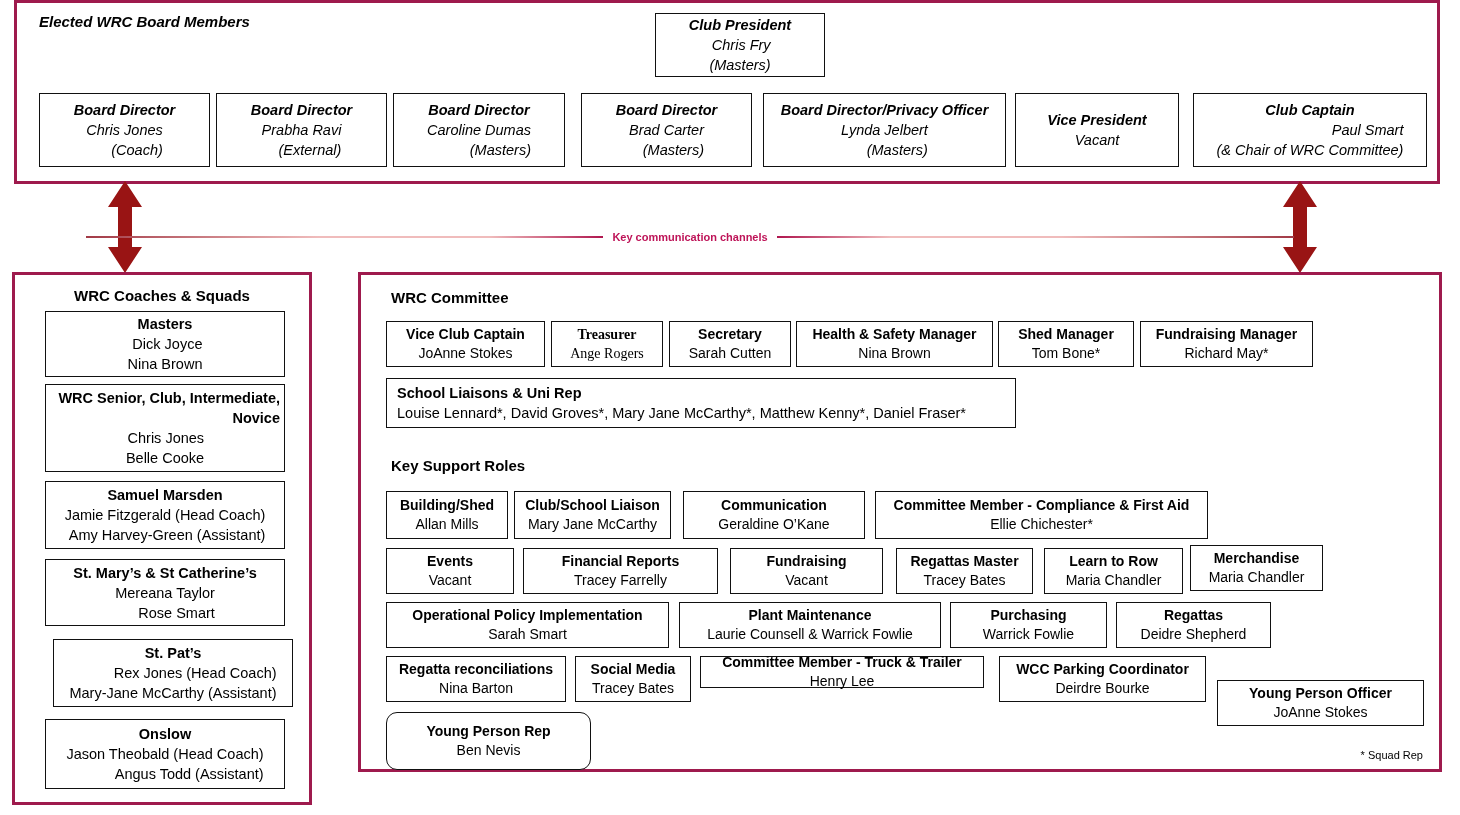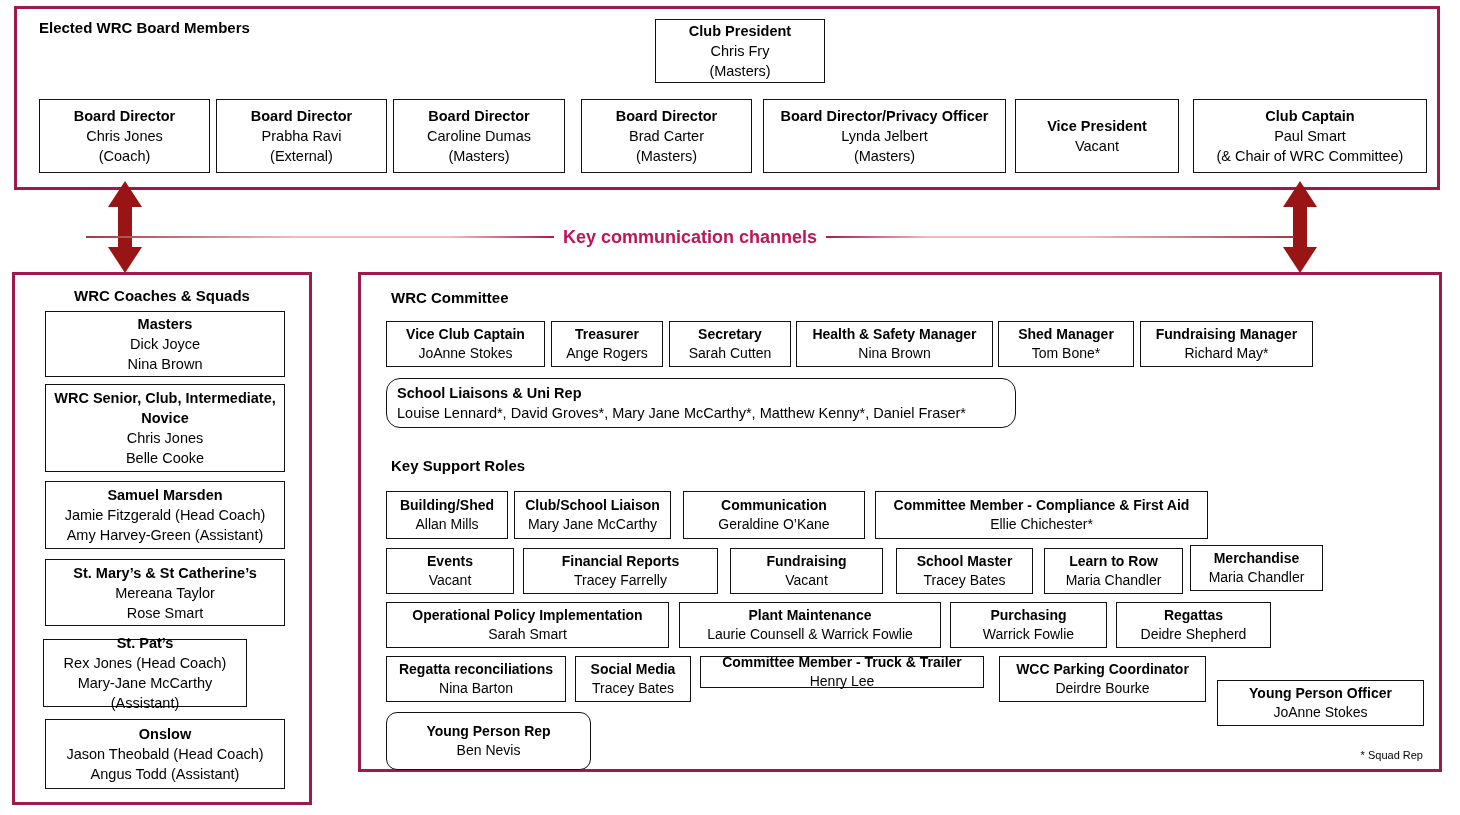--- a/index.html
+++ b/index.html
@@ -9,42 +9,42 @@
   }
   .container{
     position:absolute;box-sizing:border-box;background:#fff;
     border:3px solid var(--container-border,#9E1A4D);
   }
   .section-label{position:absolute;font-weight:bold;font-size:15px;white-space:nowrap;}
   .node{
     position:absolute;box-sizing:border-box;background:#fff;
     border:1.5px solid var(--node-border,#111);
     display:flex;flex-direction:column;align-items:center;justify-content:center;
-    text-align:center;padding:2px 4px;
+    text-align:right;padding:2px 4px;
   }
   .node .t{font-weight:bold;}
   .big{font-size:14.5px;line-height:20px;}
   .sm{font-size:14px;line-height:19px;}
   .liaison{align-items:flex-start;text-align:left;padding:3px 10px;}
   .arrow{position:absolute;color:var(--arrow,#991414);}
   .channels{
     position:absolute;display:flex;align-items:center;gap:9px;
   }
   .chline{flex:1;height:2px;}
   .chline-left{background:linear-gradient(to right,#a23a46,#f0bcbc 45%,#f0bcbc 78%,#b0174f);}
   .chline-right{background:linear-gradient(to right,#b0174f,#f0bcbc 22%,#f0bcbc 55%,#a23a46);}
   .chlabel{
-    color:var(--channel-text,#BE1458);font-weight:bold;font-size:18px;white-space:nowrap;
+    color:var(--channel-text,#BE1458);font-weight:bold;font-size:11px;white-space:nowrap;
   }
   .footnote{position:absolute;font-size:11px;}
 </style>
 </head>
 <body>
 
-<div class="container" style="left:14px;top:6px;width:1426px;height:184px;">
+<div class="container" style="left:14px;top:0;width:1426px;height:184px;font-style:italic;">
   <div class="section-label" style="left:22px;top:10px;">Elected WRC Board Members</div>
 
   <div class="node big" style="left:638px;top:10px;width:170px;height:64px;">
     <div class="t">Club President</div>
     <div>Chris Fry<br>(Masters)</div>
   </div>
 
   <div class="node big" style="left:22px;top:90px;width:171px;height:74px;">
     <div class="t">Board Director</div>
     <div>Chris Jones<br>(Coach)</div>
@@ -100,59 +100,59 @@
     <div>Chris Jones<br>Belle Cooke</div>
   </div>
   <div class="node big" style="left:30px;top:206px;width:240px;height:68px;">
     <div class="t">Samuel Marsden</div>
     <div>Jamie Fitzgerald (Head Coach)<br>Amy Harvey-Green (Assistant)</div>
   </div>
   <div class="node big" style="left:30px;top:284px;width:240px;height:67px;">
     <div class="t">St. Mary’s &amp; St Catherine’s</div>
     <div>Mereana Taylor<br>Rose Smart</div>
   </div>
-  <div class="node big" style="left:28px;top:364px;width:204px;height:68px;">
+  <div class="node big" style="left:38px;top:364px;width:240px;height:68px;">
     <div class="t">St. Pat’s</div>
     <div>Rex Jones (Head Coach)<br>Mary-Jane McCarthy (Assistant)</div>
   </div>
   <div class="node big" style="left:30px;top:444px;width:240px;height:70px;">
     <div class="t">Onslow</div>
     <div>Jason Theobald (Head Coach)<br>Angus Todd (Assistant)</div>
   </div>
 </div>
 
 <div class="container" style="left:358px;top:272px;width:1084px;height:500px;">
   <div class="section-label" style="left:30px;top:14px;">WRC Committee</div>
 
   <div class="node sm" style="left:25px;top:46px;width:159px;height:46px;">
     <div class="t">Vice Club Captain</div>
     <div>JoAnne Stokes</div>
   </div>
-  <div class="node sm" style="left:190px;top:46px;width:112px;height:46px;">
+  <div class="node sm" style="left:190px;top:46px;width:112px;height:46px;font-family:Liberation Serif, serif;">
     <div class="t">Treasurer</div>
     <div>Ange Rogers</div>
   </div>
   <div class="node sm" style="left:308px;top:46px;width:122px;height:46px;">
     <div class="t">Secretary</div>
     <div>Sarah Cutten</div>
   </div>
   <div class="node sm" style="left:435px;top:46px;width:197px;height:46px;">
     <div class="t">Health &amp; Safety Manager</div>
     <div>Nina Brown</div>
   </div>
   <div class="node sm" style="left:637px;top:46px;width:136px;height:46px;">
     <div class="t">Shed Manager</div>
     <div>Tom Bone*</div>
   </div>
   <div class="node sm" style="left:779px;top:46px;width:173px;height:46px;">
     <div class="t">Fundraising Manager</div>
     <div>Richard May*</div>
   </div>
 
-  <div class="node big liaison" style="left:25px;top:103px;width:630px;height:50px;border-radius:14px;">
+  <div class="node big liaison" style="left:25px;top:103px;width:630px;height:50px;">
     <div class="t">School Liaisons &amp; Uni Rep</div>
     <div>Louise Lennard*, David Groves*, Mary Jane McCarthy*, Matthew Kenny*, Daniel Fraser*</div>
   </div>
 
   <div class="section-label" style="left:30px;top:182px;">Key Support Roles</div>
 
   <div class="node sm" style="left:25px;top:216px;width:122px;height:48px;">
     <div class="t">Building/Shed</div>
     <div>Allan Mills</div>
   </div>
@@ -175,21 +175,21 @@
   </div>
   <div class="node sm" style="left:162px;top:273px;width:195px;height:46px;">
     <div class="t">Financial Reports</div>
     <div>Tracey Farrelly</div>
   </div>
   <div class="node sm" style="left:369px;top:273px;width:153px;height:46px;">
     <div class="t">Fundraising</div>
     <div>Vacant</div>
   </div>
   <div class="node sm" style="left:535px;top:273px;width:137px;height:46px;">
-    <div class="t">School Master</div>
+    <div class="t">Regattas Master</div>
     <div>Tracey Bates</div>
   </div>
   <div class="node sm" style="left:683px;top:273px;width:139px;height:46px;">
     <div class="t">Learn to Row</div>
     <div>Maria Chandler</div>
   </div>
   <div class="node sm" style="left:829px;top:270px;width:133px;height:46px;">
     <div class="t">Merchandise</div>
     <div>Maria Chandler</div>
   </div>

